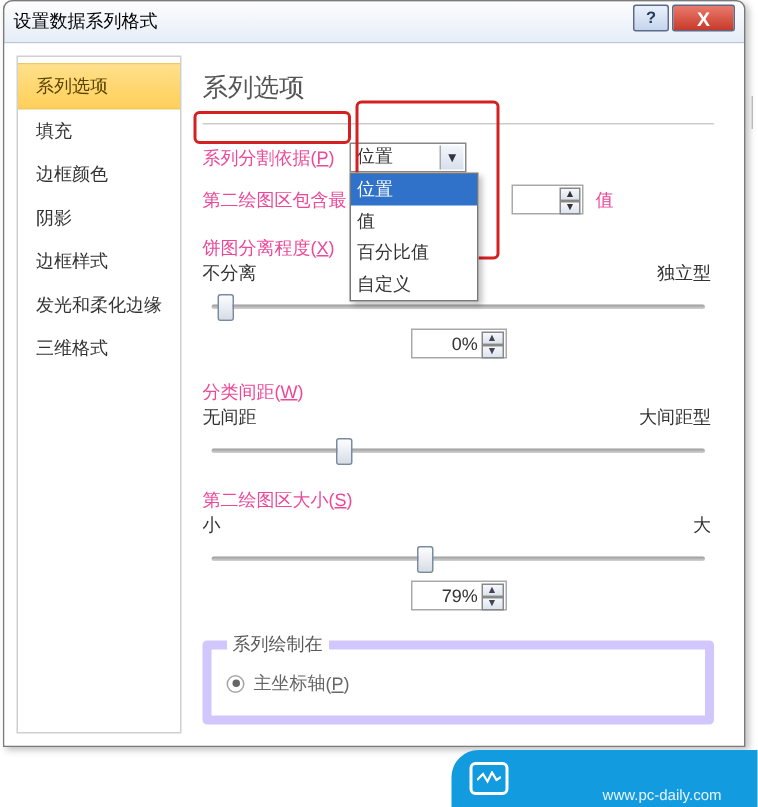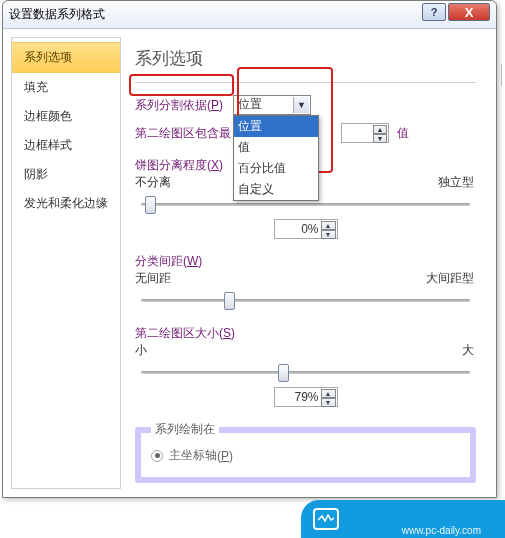--- a/index.html
+++ b/index.html
@@ -10,21 +10,21 @@
   .winbtns { position:absolute; right:6px; top:2px; display:flex; }
   .winbtn { width:28px; height:18px; border:1px solid #5a6a88; border-radius:2px; margin-left:2px; display:flex; align-items:center; justify-content:center; font-size:11px; font-weight:bold; color:#fff; }
   .help { background:linear-gradient(#eaf1fb,#c5d5ec); color:#2a3b5e; width:24px;}
   .close { background:linear-gradient(#e97a6c,#c83a2a); width:42px; font-size:13px; }
   .body { position:absolute; top:28px; left:0; right:0; bottom:0; background:#fff; padding:8px; display:flex; }
   .sidebar { width:110px; border:1px solid #d0d0d0; background:#fff; padding:4px 0; }
   .side-item { padding:6px 12px; font-size:12px; cursor:default; }
   .side-item.selected { background:linear-gradient(#ffe08a,#ffcf5a); color:#5a4300; border-top:1px solid #f0c860; border-bottom:1px solid #f0c860; }
   .main { flex:1; padding:4px 12px 8px 14px; position:relative; overflow:hidden; }
   .main-title { font-size:17px; color:#555; border-bottom:1px solid #ccc; padding:6px 0 12px 0; margin-bottom:12px; font-weight:400; }
-  .field-label { font-size:12px; color:#701a75; }
+  .field-label { font-size:12px; color:#ec4899; }
   .rowline { margin-bottom:6px; display:flex; align-items:center; flex-wrap:wrap; }
   .slider-block { margin-top:4px; margin-bottom:14px; }
   .slider-header { display:flex; justify-content:space-between; font-size:12px; padding:0 2px 2px 0; }
   .slider-track { position:relative; height:22px; }
   .track-line { position:absolute; left:6px; right:6px; top:10px; height:3px; background:linear-gradient(#9a9a9a,#d4d4d4); border-radius:2px; }
   .thumb { position:absolute; top:3px; width:11px; height:18px; background:linear-gradient(#fdfdfd,#d7dde6); border:1px solid #7a8aa0; border-radius:2px; }
   .percent-box { width:64px; height:20px; border:1px solid #a9a9a9; background:#fff; display:flex; align-items:center; justify-content:flex-end; padding-right:18px; position:relative; margin:4px auto 0 auto; }
   .percent-box .spin { position:absolute; right:1px; top:1px; bottom:1px; width:15px; display:flex; flex-direction:column; }
   .percent-box .spin div { flex:1; border:1px solid #888; background:linear-gradient(#f5f7fb,#dde4ee); font-size:7px; display:flex; align-items:center; justify-content:center; color:#445; }
   fieldset.group { border:6px solid #c4b5fd; border-radius:3px; margin:0 0 12px 0; padding:6px 24px 10px 10px; }
@@ -66,23 +66,24 @@
       <div class="winbtn close">X</div>
     </div>
   </div>
 
   <div class="body">
 
     <div class="sidebar">
       <div class="side-item selected">系列选项</div>
       <div class="side-item">填充</div>
       <div class="side-item">边框颜色</div>
+      <div class="side-item">阴影</div>
       <div class="side-item">边框样式</div>
-      <div class="side-item">阴影</div>
       <div class="side-item">发光和柔化边缘</div>
+      <div class="side-item">三维格式</div>
     </div>
 
     <div class="main">
       <div class="main-title">系列选项</div>
 
       <div class="rowline" style="margin-bottom:8px;">
         <span class="field-label">
           <span>系列分割依据</span>(<span class="u-hotkey">P</span>)
         </span>
         <div style="width:10px;"></div>

